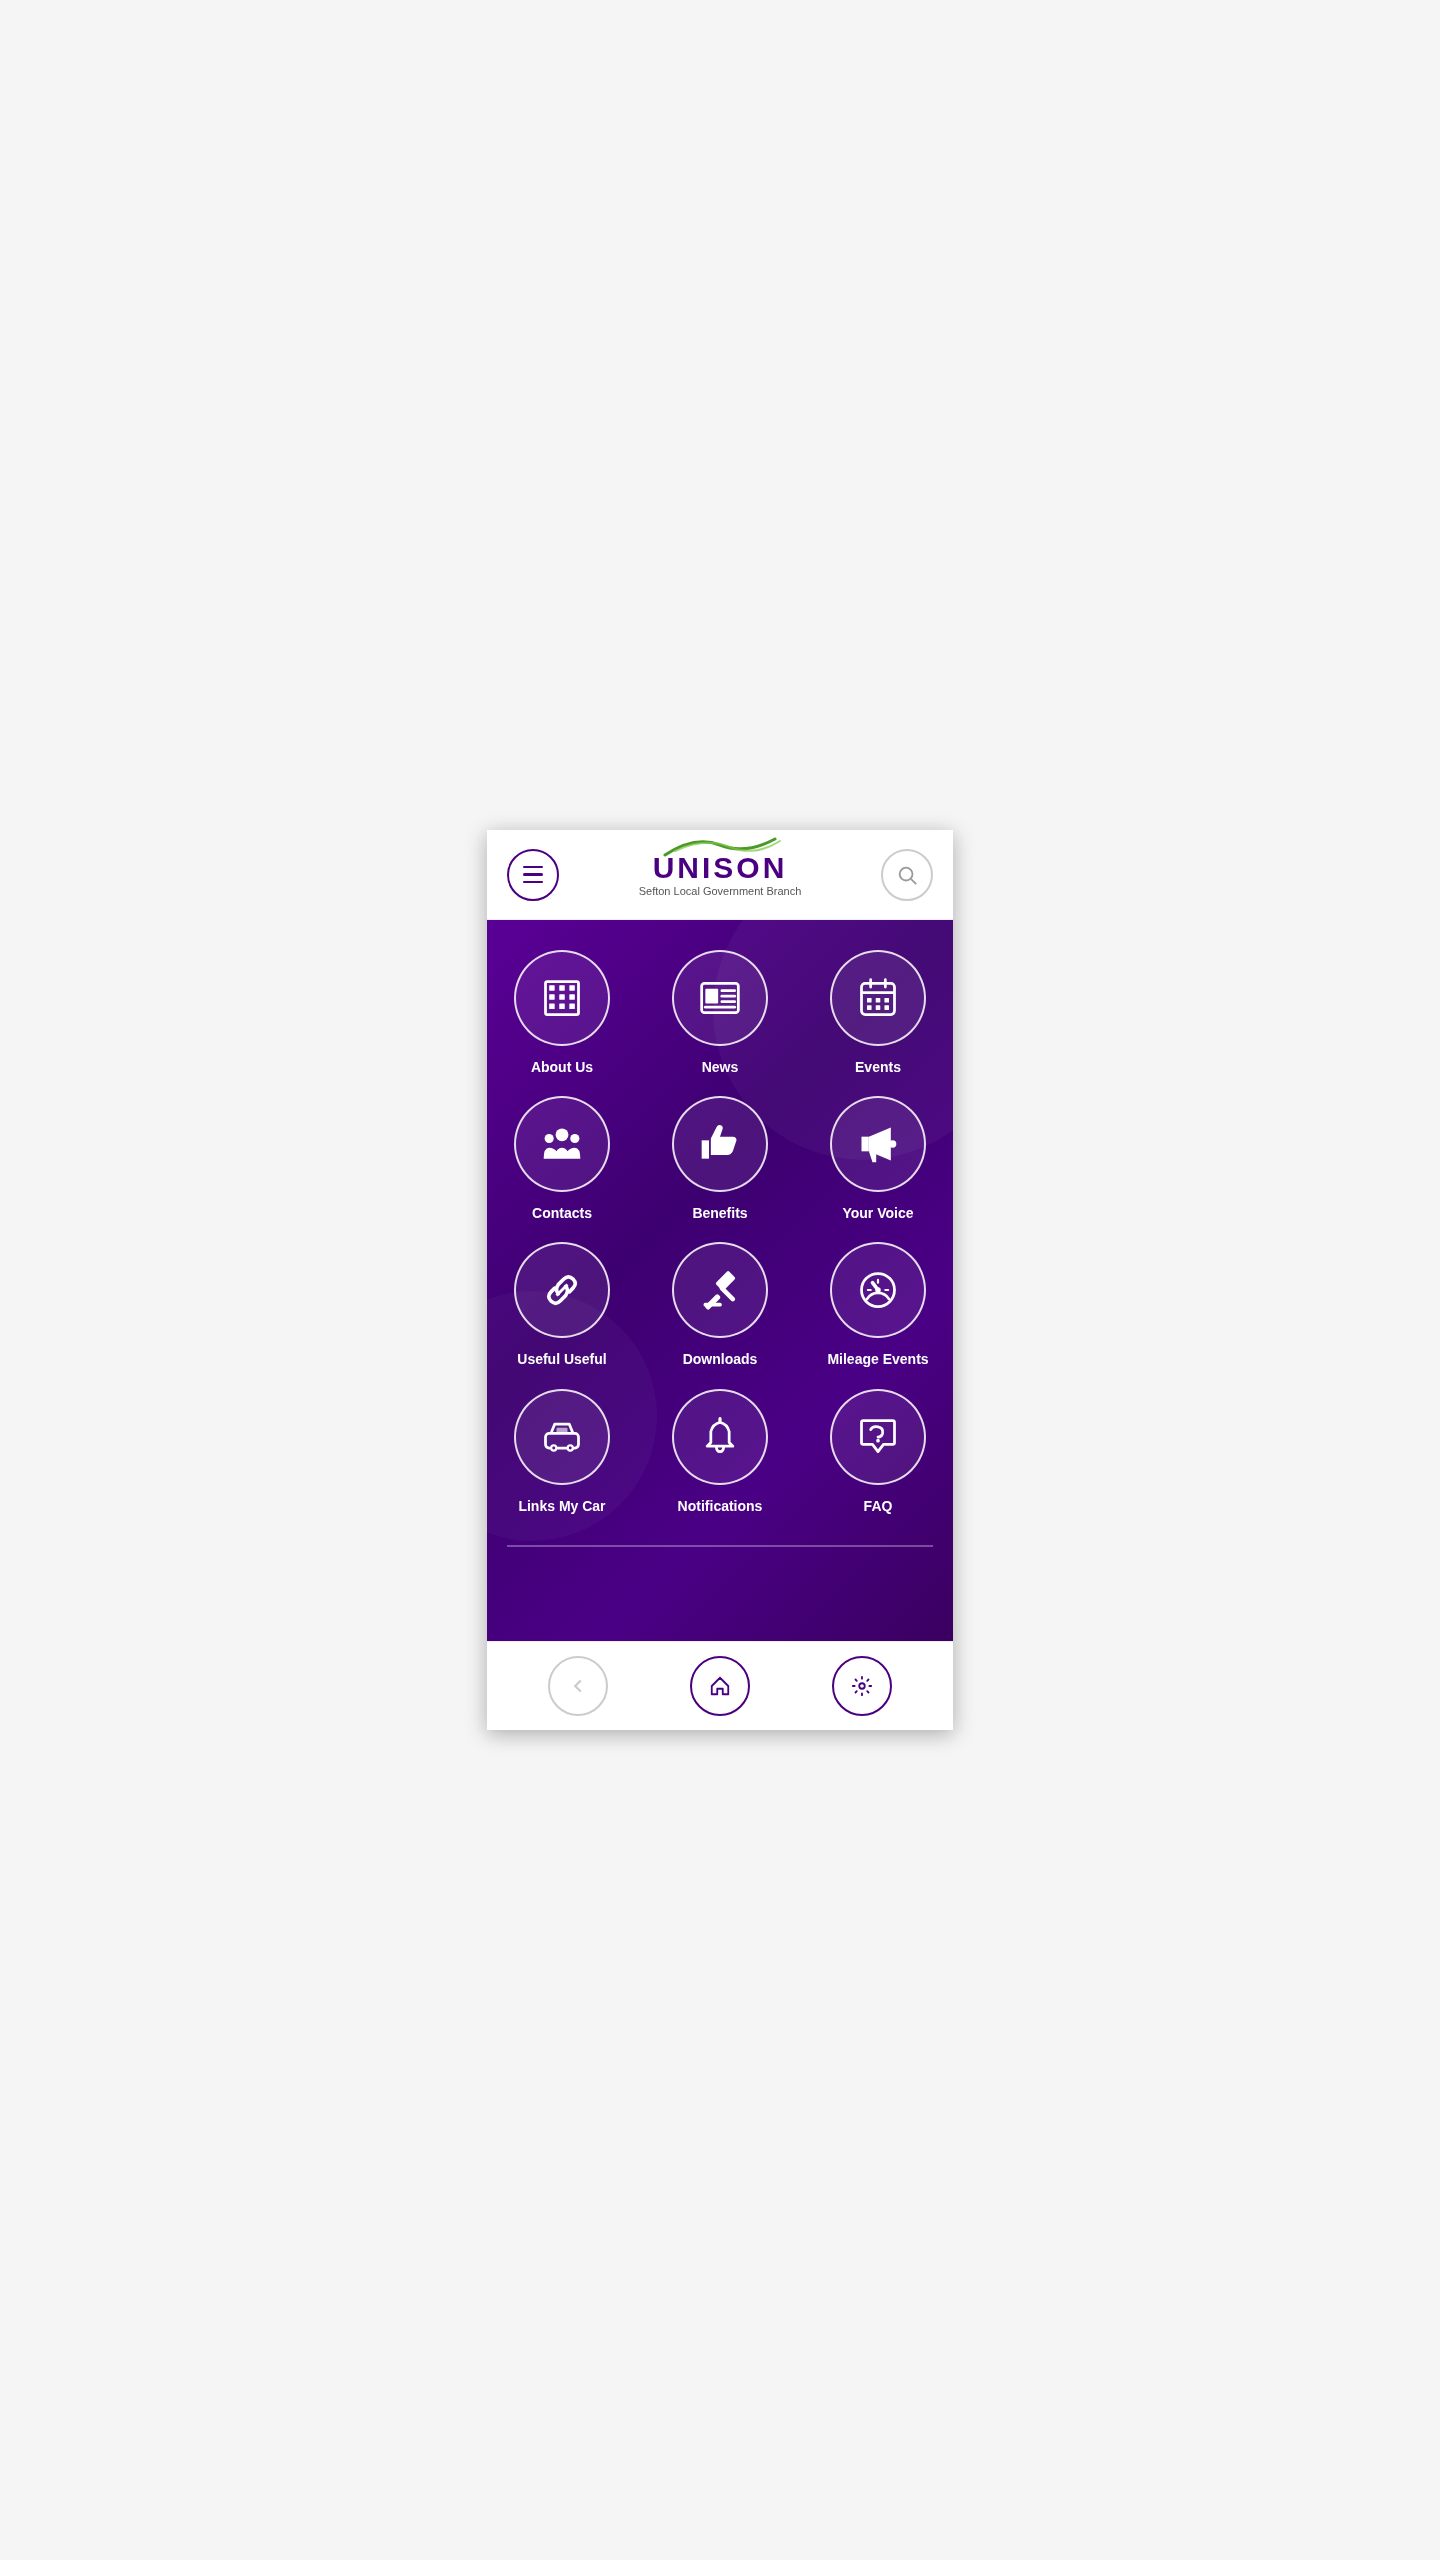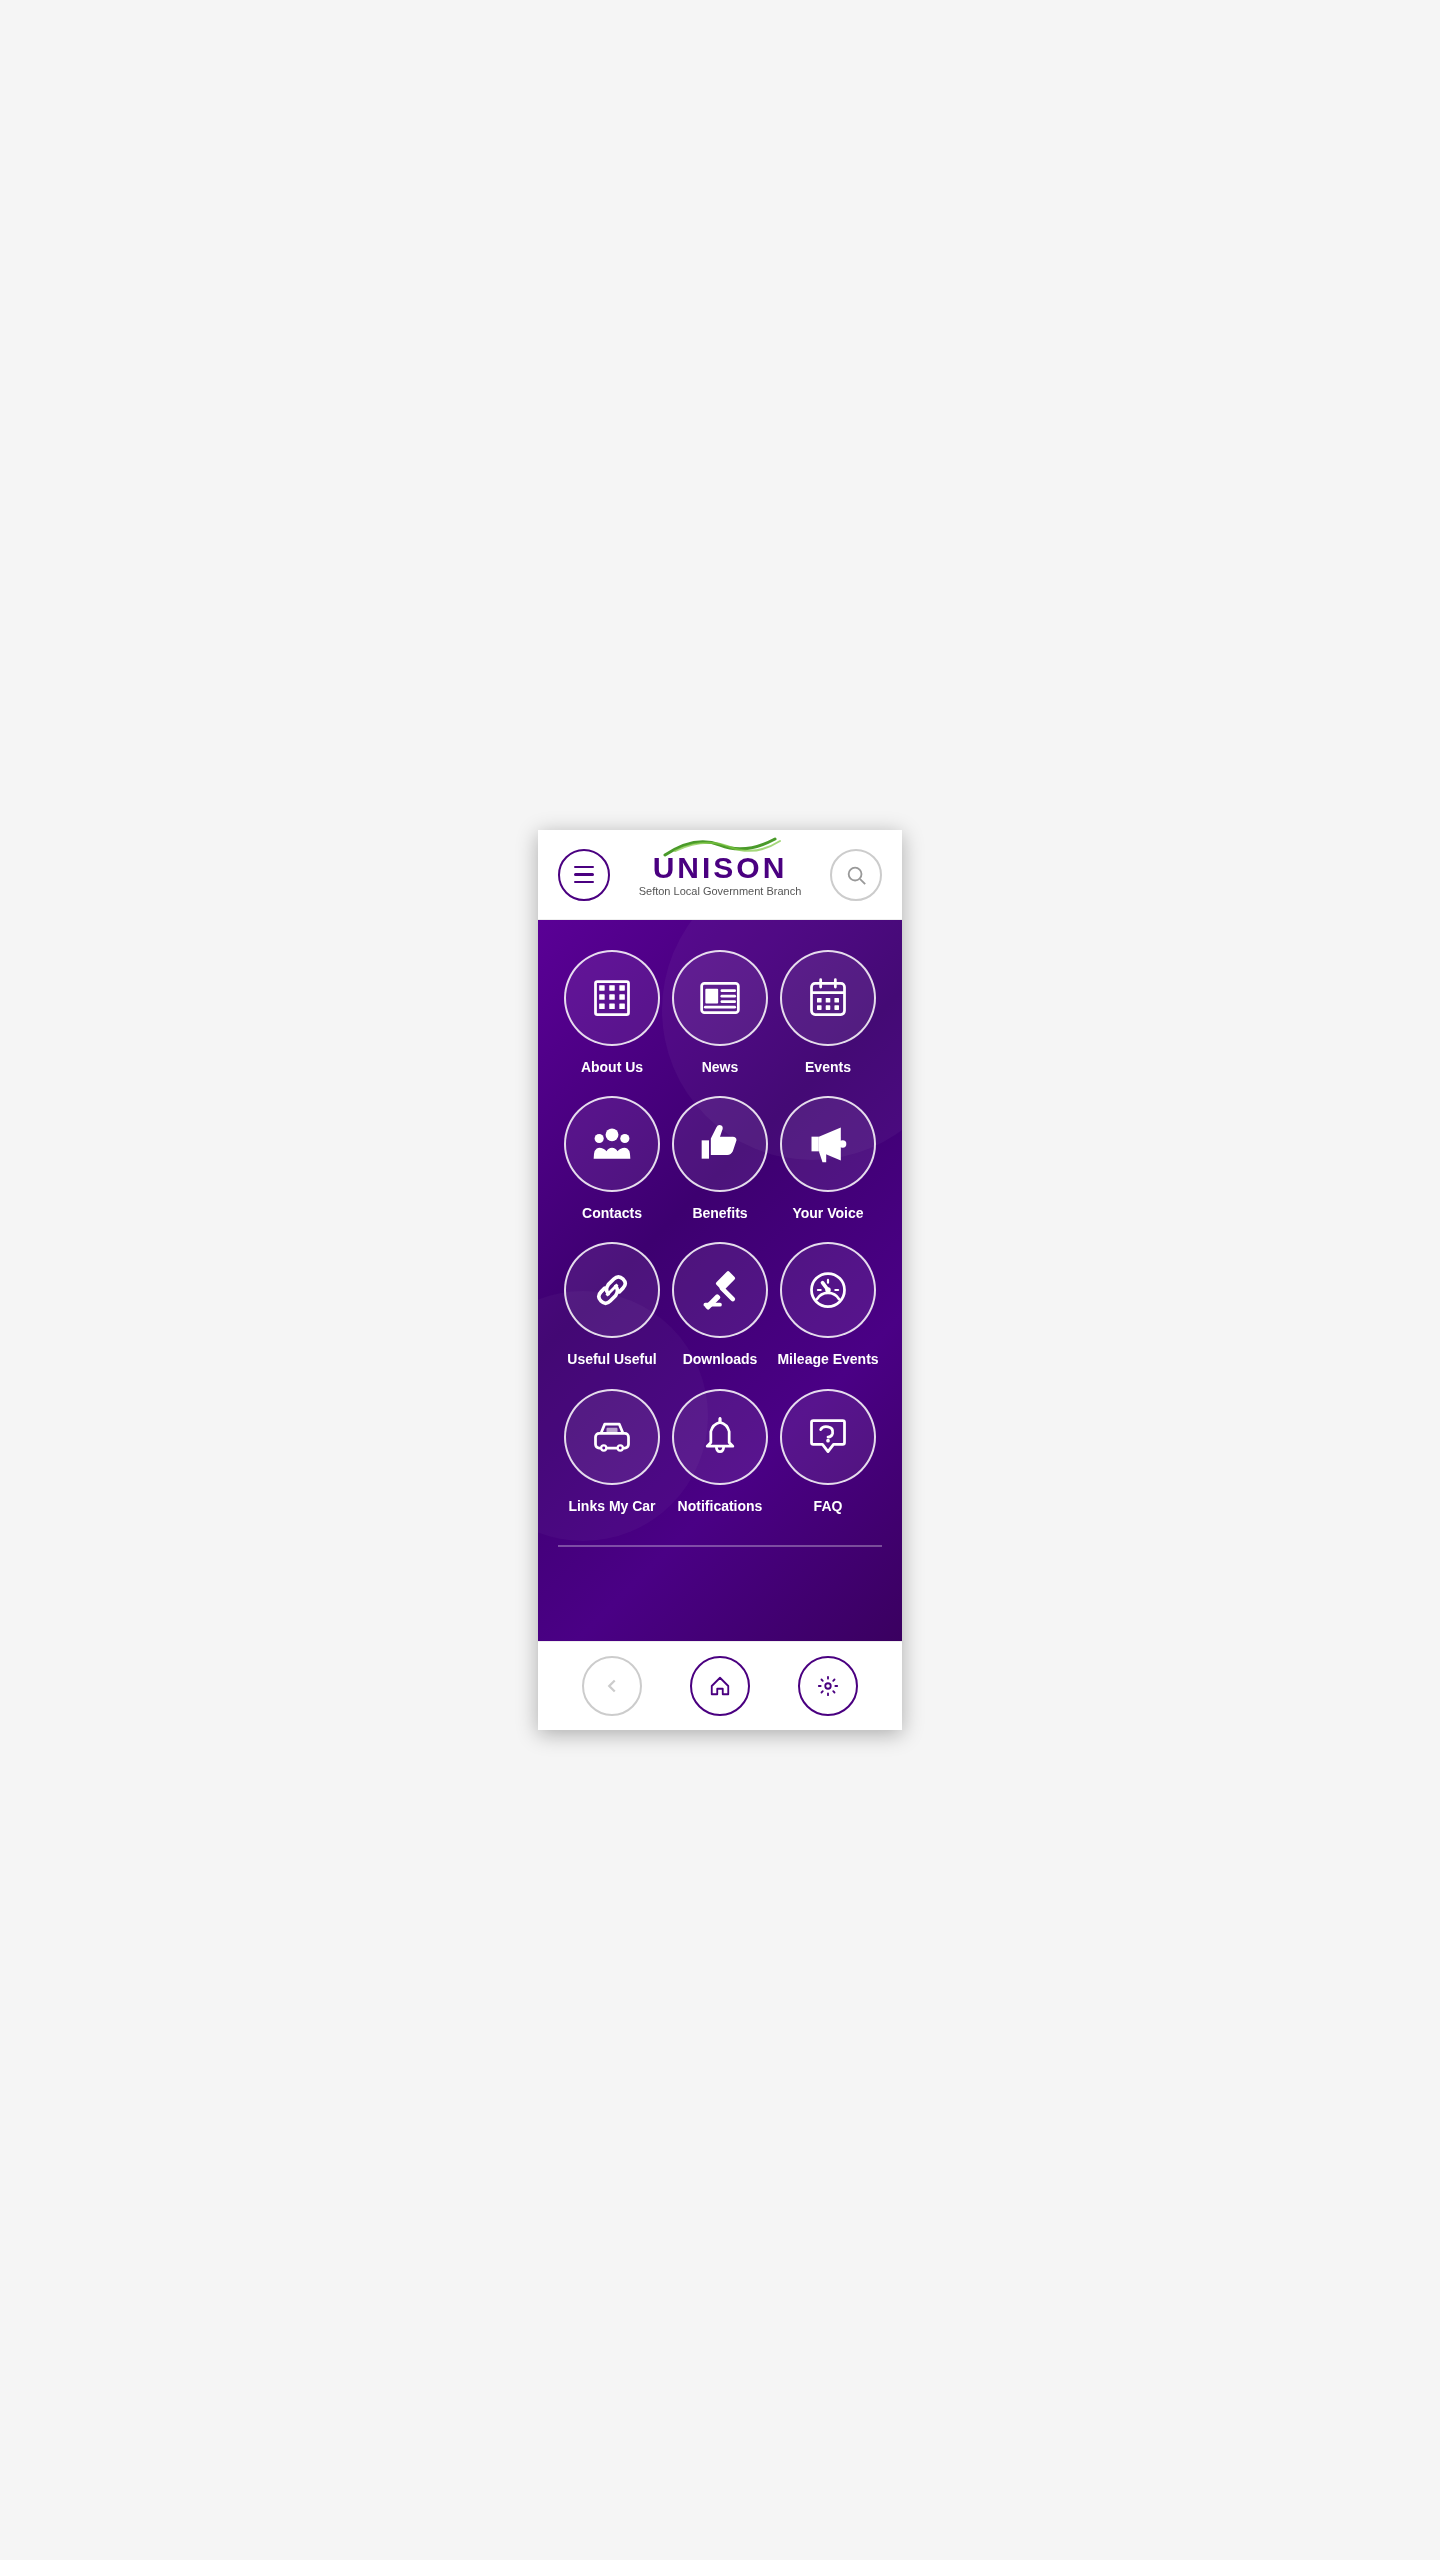--- a/index.html
+++ b/index.html
@@ -12,21 +12,21 @@
     body {
       font-family: Arial, sans-serif;
       background: #f5f5f5;
       display: flex;
       justify-content: center;
       align-items: center;
       min-height: 100vh;
     }
 
     .phone-container {
-      width: 364px;
+      width: 466px;
       min-height: 900px;
       background: white;
       display: flex;
       flex-direction: column;
       overflow: hidden;
       position: relative;
       box-shadow: 0 4px 20px rgba(0,0,0,0.3);
     }
 
     
@@ -113,21 +113,21 @@
       left: -80px;
       width: 250px;
       height: 250px;
       background: rgba(255,255,255,0.03);
       border-radius: 50%;
       pointer-events: none;
     }
 
     .grid-row {
       display: flex;
-      justify-content: flex-end;
+      justify-content: space-between;
       align-items: flex-start;
       margin-bottom: 10px;
     }
 
     .grid-item {
       display: flex;
       flex-direction: column;
       align-items: center;
       cursor: pointer;
       width: 110px;

